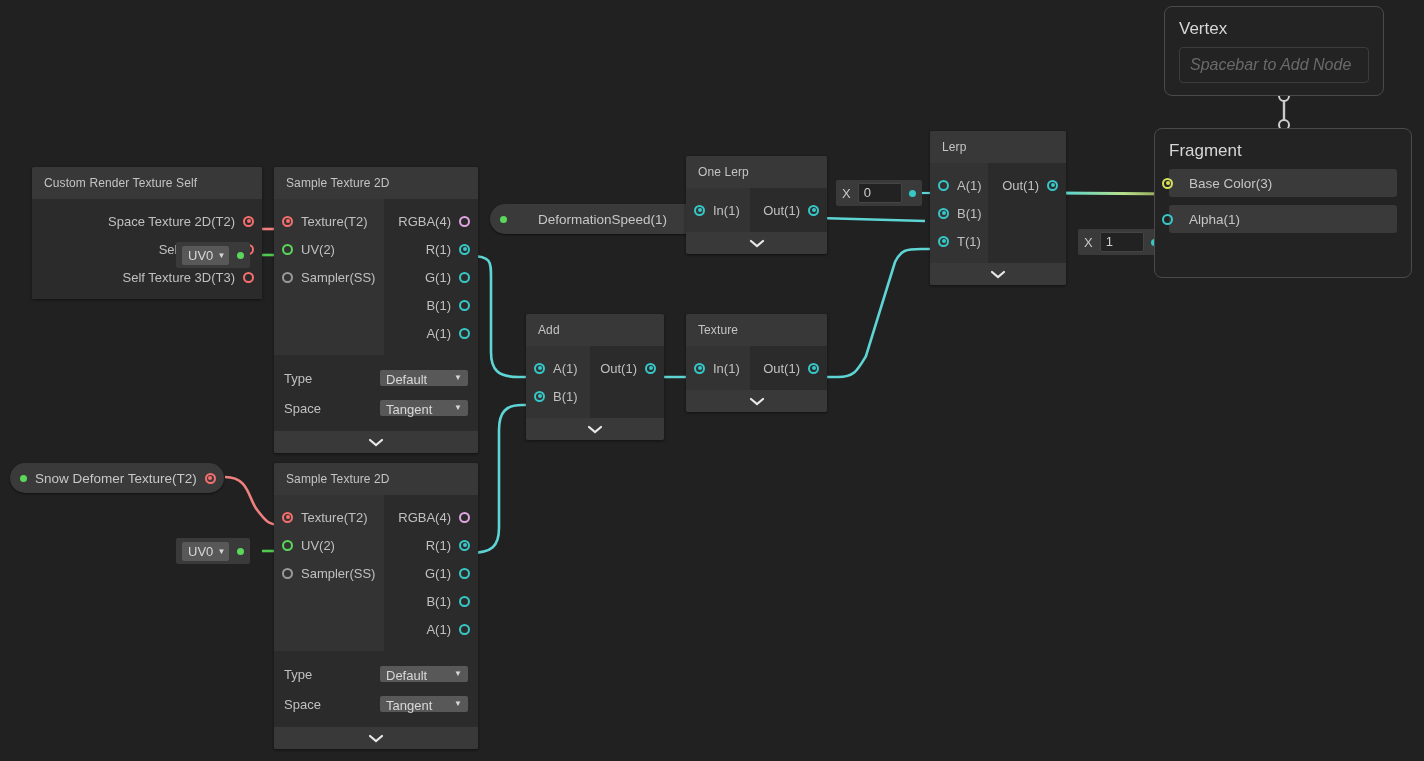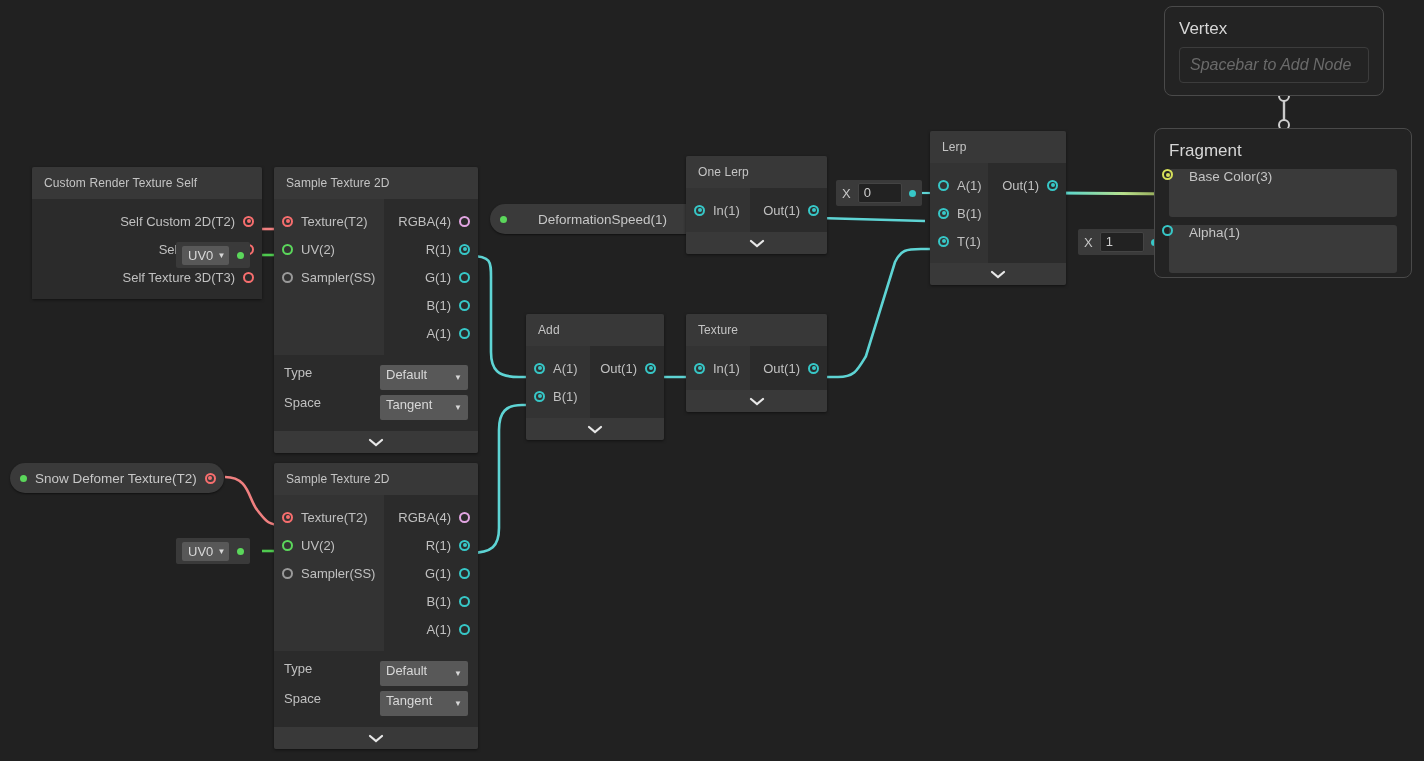--- a/index.html
+++ b/index.html
@@ -32,24 +32,24 @@
   .dot.filled::after { content:""; position:absolute; left:50%; top:50%;
          width:4px; height:4px; border-radius:50%; transform:translate(-50%,-50%); background: currentColor; }
   .dot.c-tex   { border-color:#f76e6e; color:#f76e6e; }
   .dot.c-uv    { border-color:#5bd75b; color:#5bd75b; }
   .dot.c-samp  { border-color:#9a9a9a; color:#9a9a9a; }
   .dot.c-vec4  { border-color:#e2a5e2; color:#e2a5e2; }
   .dot.c-f1    { border-color:#37c7c7; color:#37c7c7; }
   .dot.c-ycol  { border-color:#d6e05a; color:#d6e05a; }
 
   .settings { background:#2b2b2b; padding: 6px 10px 10px 10px; }
-  .setting-row { display:flex; height: 26px; margin-top:4px; }
+  .setting-row { display:flex; align-items:center; height: 26px; margin-top:4px; }
   .setting-label { color:#c0c0c0; font-size:13px; width: 96px; }
   .combo { background:#585858; color:#d8d8d8; font-size:13px; border-radius:2px;
-           height:25px; line-height:20px; padding:0 6px; position:relative; flex:1 1 auto; }
+           height:16px; line-height:20px; padding:0 6px; position:relative; flex:1 1 auto; }
   .combo .caret { position:absolute; right:6px; top:50%; transform:translateY(-50%); }
   .collapse { background:#393939; height:22px; border-radius:0 0 2px 2px;
               display:flex; align-items:center; justify-content:center; color:#e0e0e0; }
 
   
   .prop { position:absolute; background:#3a3a3a; border-radius:16px; height:30px;
           display:flex; align-items:center; padding:0 8px 0 10px; gap:8px;
           color:#c7c7c7; font-size:13.5px; box-shadow:0 1px 2px rgba(0,0,0,.5); }
   .prop .bullet { width:7px; height:7px; border-radius:50%; background:#5bd75b; flex:0 0 auto; }
 
@@ -68,21 +68,21 @@
   .xslot .xlab { color:#c8c8c8; font-size:13px; }
   .xslot .xfield { background:#222222; color:#d0d0d0; font-size:13px; border:1px solid #444;
                    border-radius:2px; height:20px; line-height:18px; width:44px; padding:0 5px; }
 
   
   .master { position:absolute; background:#232323; border:1px solid #4a4a4a; border-radius:8px; }
   .master-title { color:#d6d6d6; font-size:17px; padding:12px 14px 8px 14px; }
   .slot-empty { margin:0 14px 14px 14px; border:1px solid #3c3c3c; border-radius:4px;
                 color:#6a6a6a; font-size:16px; padding:8px 10px;font-style:italic; }
   .block-row { position:relative; margin:0 14px 8px 14px; background:#3a3a3a; border-radius:3px;
-               height:48px; display:flex; align-items:flex-start; padding-left:20px; gap:10px;
+               height:28px; display:flex; align-items:center; padding-left:20px; gap:10px;
                color:#c5c5c5; font-size:13.5px; }
   .block-row .dot { position:absolute; left:-7px; }
 </style>
 </head>
 <body>
 
 <div id="canvas">
 
   <svg class="wires" viewBox="0 0 1424 761">
     <defs>
@@ -122,21 +122,21 @@
     <line x1="1284" y1="99" x2="1284" y2="122" stroke="#c9c9c9" stroke-width="2.4"></line>
     <circle cx="1284" cy="96" r="5" fill="#232323" stroke="#cfcfcf" stroke-width="2"></circle>
     <circle cx="1284" cy="125" r="5" fill="#232323" stroke="#cfcfcf" stroke-width="2"></circle>
   </svg>
 
   <div class="node" style="left:32px; top:167px; width:230px;">
     <div class="node-header">Custom Render Texture Self</div>
     <div class="ports">
       <div class="col-out" style="width:100%; padding:8px 0;">
         <div class="port-row out">
-          <span class="port-label">Self Custom 2D(T2)</span>
+          <span class="port-label">Space Texture 2D(T2)</span>
           <span class="dot c-tex filled"></span>
         </div>
         <div class="port-row out">
           <span class="port-label">Self Texture (</span>
           <span class="dot c-tex"></span>
         </div>
         <div class="port-row out">
           <span class="port-label">Self Texture 3D(T3)</span>
           <span class="dot c-tex"></span>
         </div>

